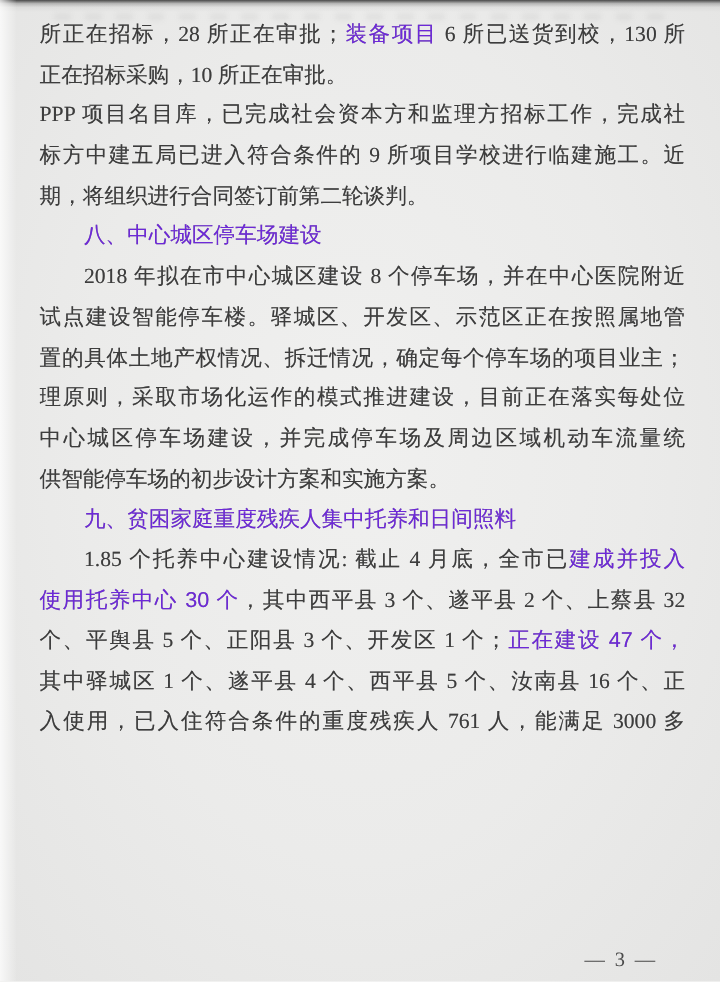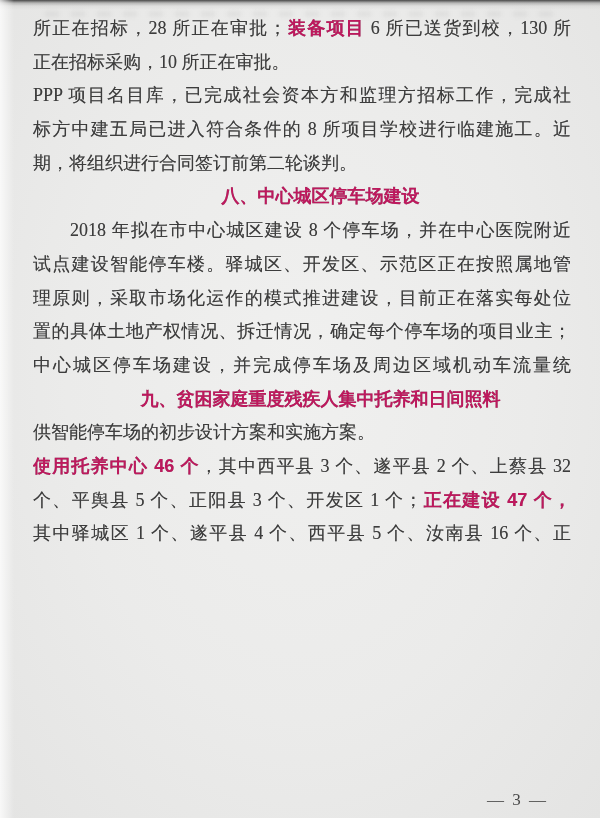--- a/index.html
+++ b/index.html
@@ -58,26 +58,25 @@
     white-space: pre-wrap;
     overflow: hidden;
   }
   .line.just {
     text-align: justify;
     text-align-last: justify;
   }
   .line.indent {
     padding-left: 37px;
     width: 501px;
-    text-align: center;
   }
   .b {
     font-family: "Liberation Sans", "DejaVu Sans", sans-serif;
-    font-weight: 700;
-    color: #be185d;
+    font-weight: 400;
+    color: #6d28d9;
   }
   .page-number {
     position: absolute;
     top: 790px;
     right: 52px;
     font-size: 17px;
     color: #4a4a4a;
     letter-spacing: 2px;
     font-family: "Liberation Serif", "DejaVu Serif", serif;
   }
@@ -86,28 +85,30 @@
 <body>
 
 <div class="scan-top-shadow"></div>
 <div class="scan-ghost-strip"></div>
 <div class="scan-left-light"></div>
 
 <div class="content" id="doc-content">
     <div class="line just"><span class="r">所正在招标，28 所正在审批；</span><span class="b">装备项目</span><span class="r"> 6 所已送货到校，130 所</span></div>
     <div class="line"><span class="r">正在招标采购，10 所正在审批。</span></div>
     <div class="line just"><span class="r">PPP 项目名目库，已完成社会资本方和监理方招标工作，完成社</span></div>
-    <div class="line just"><span class="r">标方中建五局已进入符合条件的 8 所项目学校进行临建施工。近</span></div>
+    <div class="line just"><span class="r">标方中建五局已进入符合条件的 9 所项目学校进行临建施工。近</span></div>
     <div class="line"><span class="r">期，将组织进行合同签订前第二轮谈判。</span></div>
     <div class="line indent"><span class="b">八、中心城区停车场建设</span></div>
     <div class="line indent just"><span class="r">2018 年拟在市中心城区建设 8 个停车场，并在中心医院附近</span></div>
     <div class="line just"><span class="r">试点建设智能停车楼。驿城区、开发区、示范区正在按照属地管</span></div>
+    <div class="line just"><span class="r">置的具体土地产权情况、拆迁情况，确定每个停车场的项目业主；</span></div>
     <div class="line just"><span class="r">理原则，采取市场化运作的模式推进建设，目前正在落实每处位</span></div>
-    <div class="line just"><span class="r">置的具体土地产权情况、拆迁情况，确定每个停车场的项目业主；</span></div>
     <div class="line just"><span class="r">中心城区停车场建设，并完成停车场及周边区域机动车流量统</span></div>
+    <div class="line"><span class="r">供智能停车场的初步设计方案和实施方案。</span></div>
     <div class="line indent"><span class="b">九、贫困家庭重度残疾人集中托养和日间照料</span></div>
-    <div class="line"><span class="r">供智能停车场的初步设计方案和实施方案。</span></div>
-    <div class="line just"><span class="b">使用托养中心 46 个</span><span class="r">，其中西平县 3 个、遂平县 2 个、上蔡县 32</span></div>
+    <div class="line indent just"><span class="r">1.85 个托养中心建设情况: 截止 4 月底，全市已</span><span class="b">建成并投入</span></div>
+    <div class="line just"><span class="b">使用托养中心 30 个</span><span class="r">，其中西平县 3 个、遂平县 2 个、上蔡县 32</span></div>
     <div class="line just"><span class="r">个、平舆县 5 个、正阳县 3 个、开发区 1 个；</span><span class="b">正在建设 47 个，</span></div>
     <div class="line just"><span class="r">其中驿城区 1 个、遂平县 4 个、西平县 5 个、汝南县 16 个、正</span></div>
+    <div class="line just"><span class="r">入使用，已入住符合条件的重度残疾人 761 人，能满足 3000 多</span></div>
   </div>
 
 <div class="page-number">— 3 —</div>
 
 </body></html>

